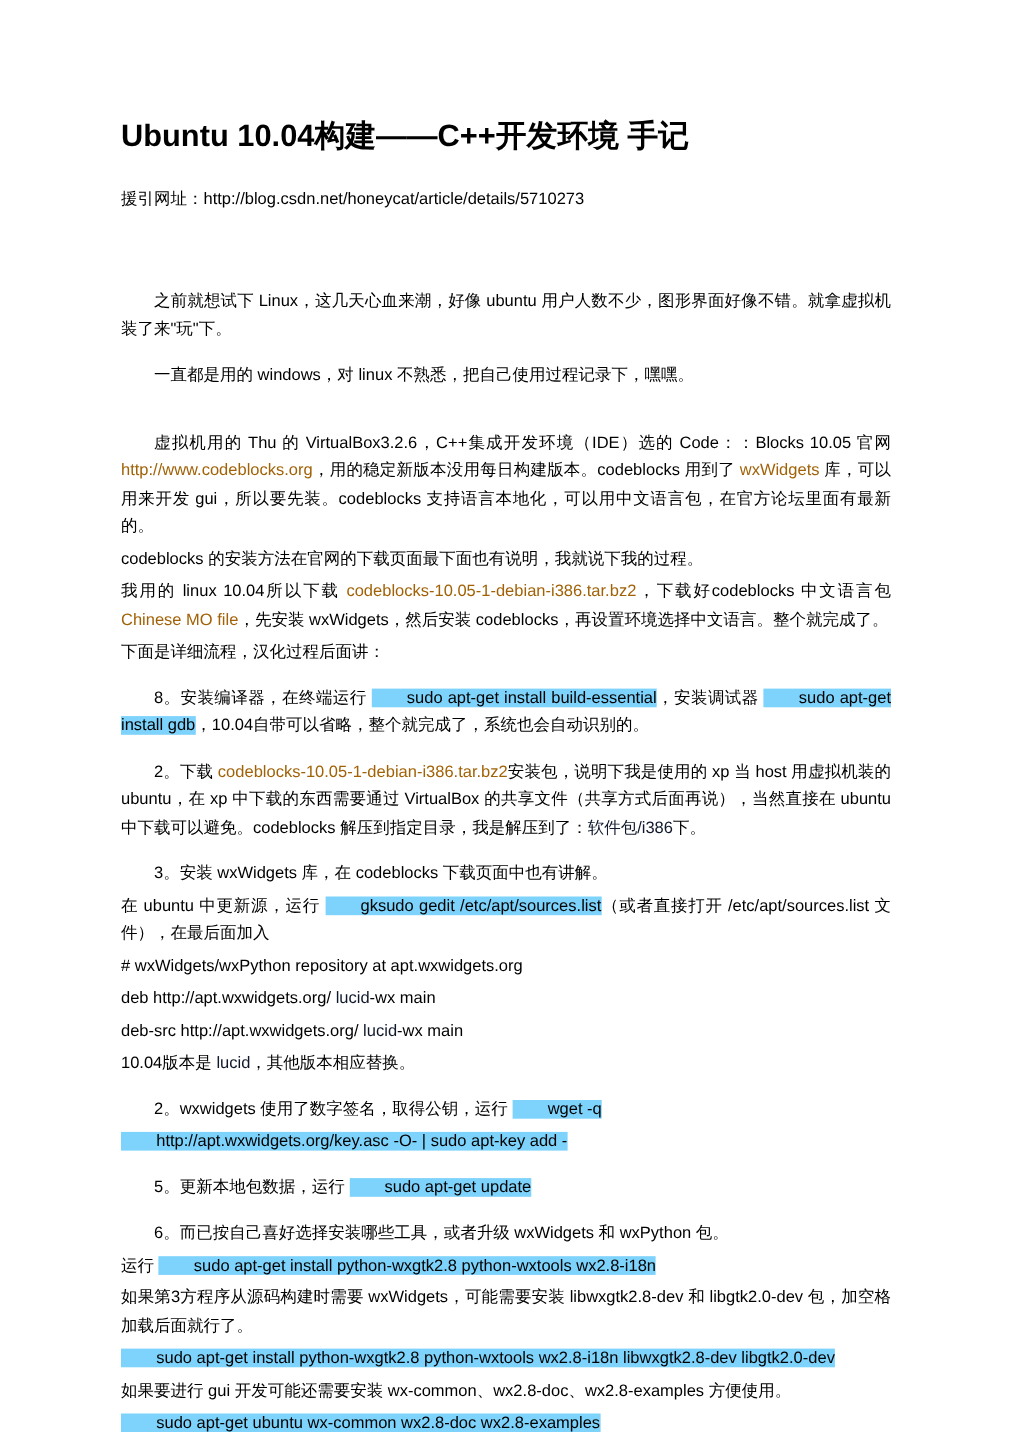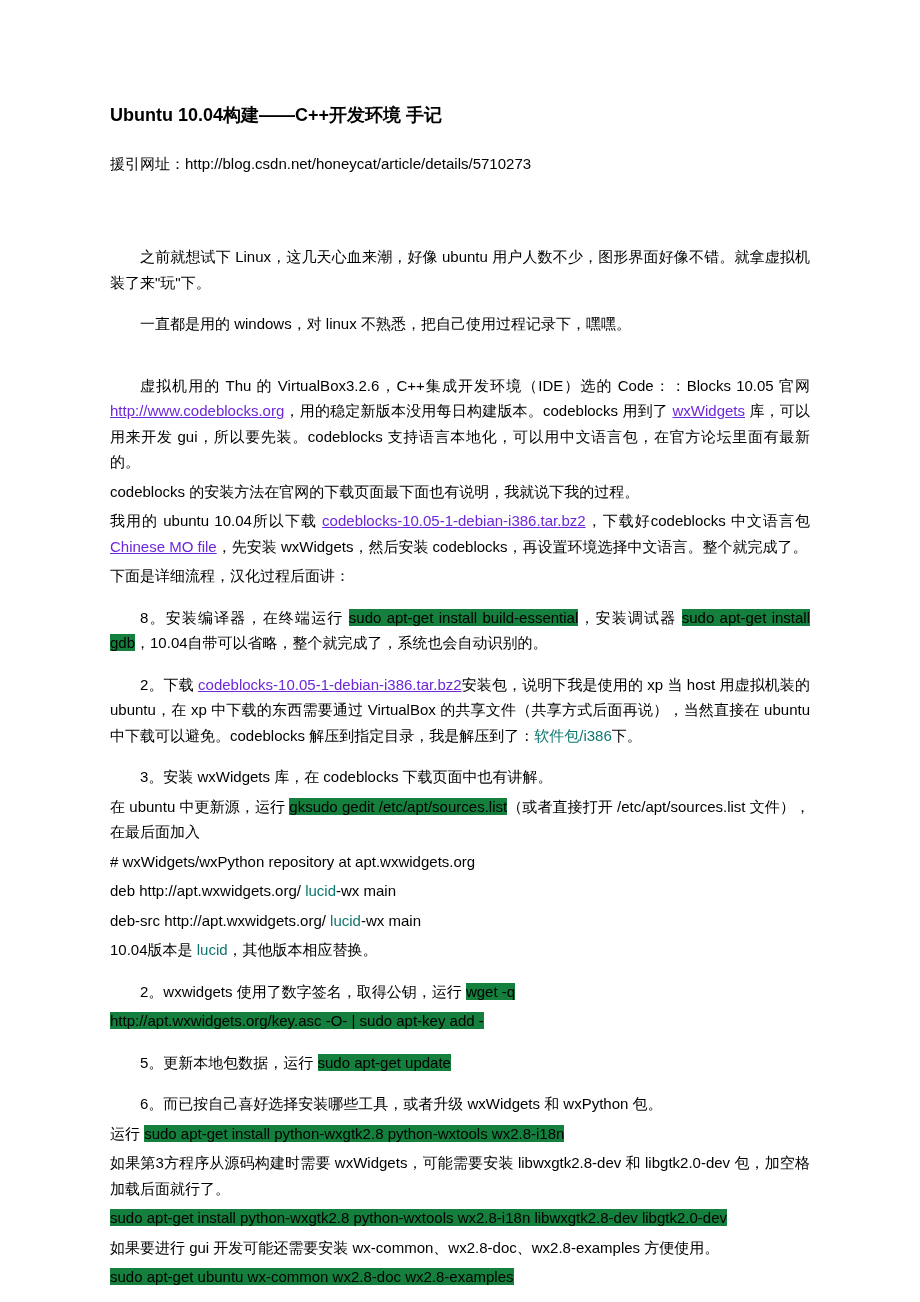--- a/index.html
+++ b/index.html
@@ -6,44 +6,44 @@
     font-family: Arial, "Microsoft YaHei", SimSun, sans-serif;
     font-size: 15px;
     line-height: 1.7;
     color: #000;
     background: #fff;
     max-width: 800px;
     margin: 0 auto;
     padding: 100px 110px 40px 110px;
   }
   h1 {
-    font-size: 18px;
+    font-size: 28px;
     font-weight: bold;
     margin: 0 0 20px 0;
   }
   .source-line {
     margin-bottom: 36px;
   }
   p {
     margin: 0 0 4px 0;
     text-align: justify;
   }
   .indent {
     text-indent: 2em;
     margin-top: 16px;
   }
   .link {
-    color: #6d28d9;
-    text-decoration: underline;
+    color: #a16207;
   }
   .red {
-    color: #0f766e;
+    color: #0f172a;
   }
   .hl {
-    background: #15803d;
+    background: #7dd3fc;
+    padding-left: 32px;
   }
   .spacer {
     height: 16px;
   }
 </style>
 </head>
 <body>
 
 <h1>Ubuntu 10.04构建——C++开发环境 手记</h1>
 
@@ -57,21 +57,21 @@
 <p class="indent">一直都是用的 windows，对 linux 不熟悉，把自己使用过程记录下，嘿嘿。</p>
 
 <div class="spacer"></div>
 
 <p class="indent">
   <span>虚拟机用的 Thu 的 VirtualBox3.2.6，C++集成开发环境（IDE）选的 Code：：Blocks 10.05 官网 </span><span class="link">http://www.codeblocks.org</span><span>，用的稳定新版本没用每日构建版本。codeblocks 用到了</span>
   <span class="link">wxWidgets</span><span> 库，可以用来开发 gui，所以要先装。codeblocks 支持语言本地化，可以用中文语言包，在官方论坛里面有最新的。</span>
 </p>
 <p>codeblocks 的安装方法在官网的下载页面最下面也有说明，我就说下我的过程。</p>
 <p>
-  <span>我用的 ubuntu 10.04所以下载 </span><span class="link">codeblocks-10.05-1-debian-i386.tar.bz2</span><span>，下载好codeblocks 中文语言包 </span><span class="link">Chinese MO file</span><span>，先安装 wxWidgets，然后安装 codeblocks，再设置环境选择中文语言。整个就完成了。</span>
+  <span>我用的 linux 10.04所以下载 </span><span class="link">codeblocks-10.05-1-debian-i386.tar.bz2</span><span>，下载好codeblocks 中文语言包 </span><span class="link">Chinese MO file</span><span>，先安装 wxWidgets，然后安装 codeblocks，再设置环境选择中文语言。整个就完成了。</span>
 </p>
 <p>下面是详细流程，汉化过程后面讲：</p>
 
 <p class="indent">
   <span>8。安装编译器，在终端运行 </span><span class="hl">sudo apt-get install build-essential</span><span>，安装调试器 </span><span class="hl">sudo apt-get install gdb</span><span>，10.04自带可以省略，整个就完成了，系统也会自动识别的。</span>
 </p>
 
 <p class="indent">
   <span>2。下载 </span><span class="link">codeblocks-10.05-1-debian-i386.tar.bz2</span><span>安装包，说明下我是使用的 xp 当 host 用虚拟机装的 ubuntu，在 xp 中下载的东西需要通过 VirtualBox 的共享文件（共享方式后面再说），当然直接在 ubuntu 中下载可以避免。codeblocks 解压到指定目录，我是解压到了：</span><span class="red">软件包/i386</span><span>下。</span>
 </p>

